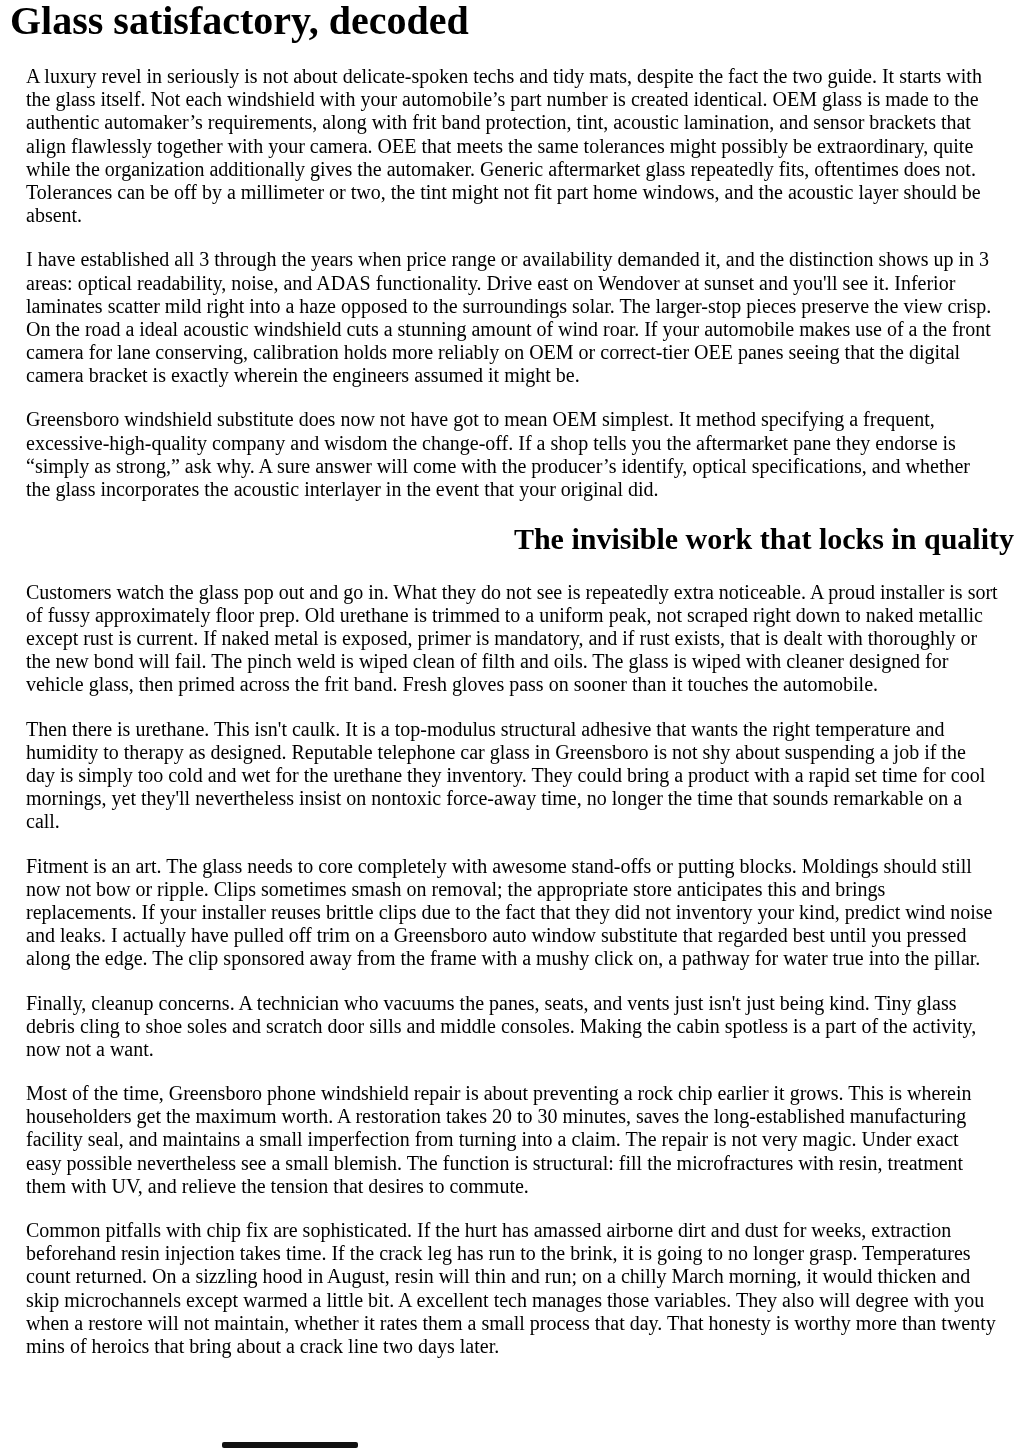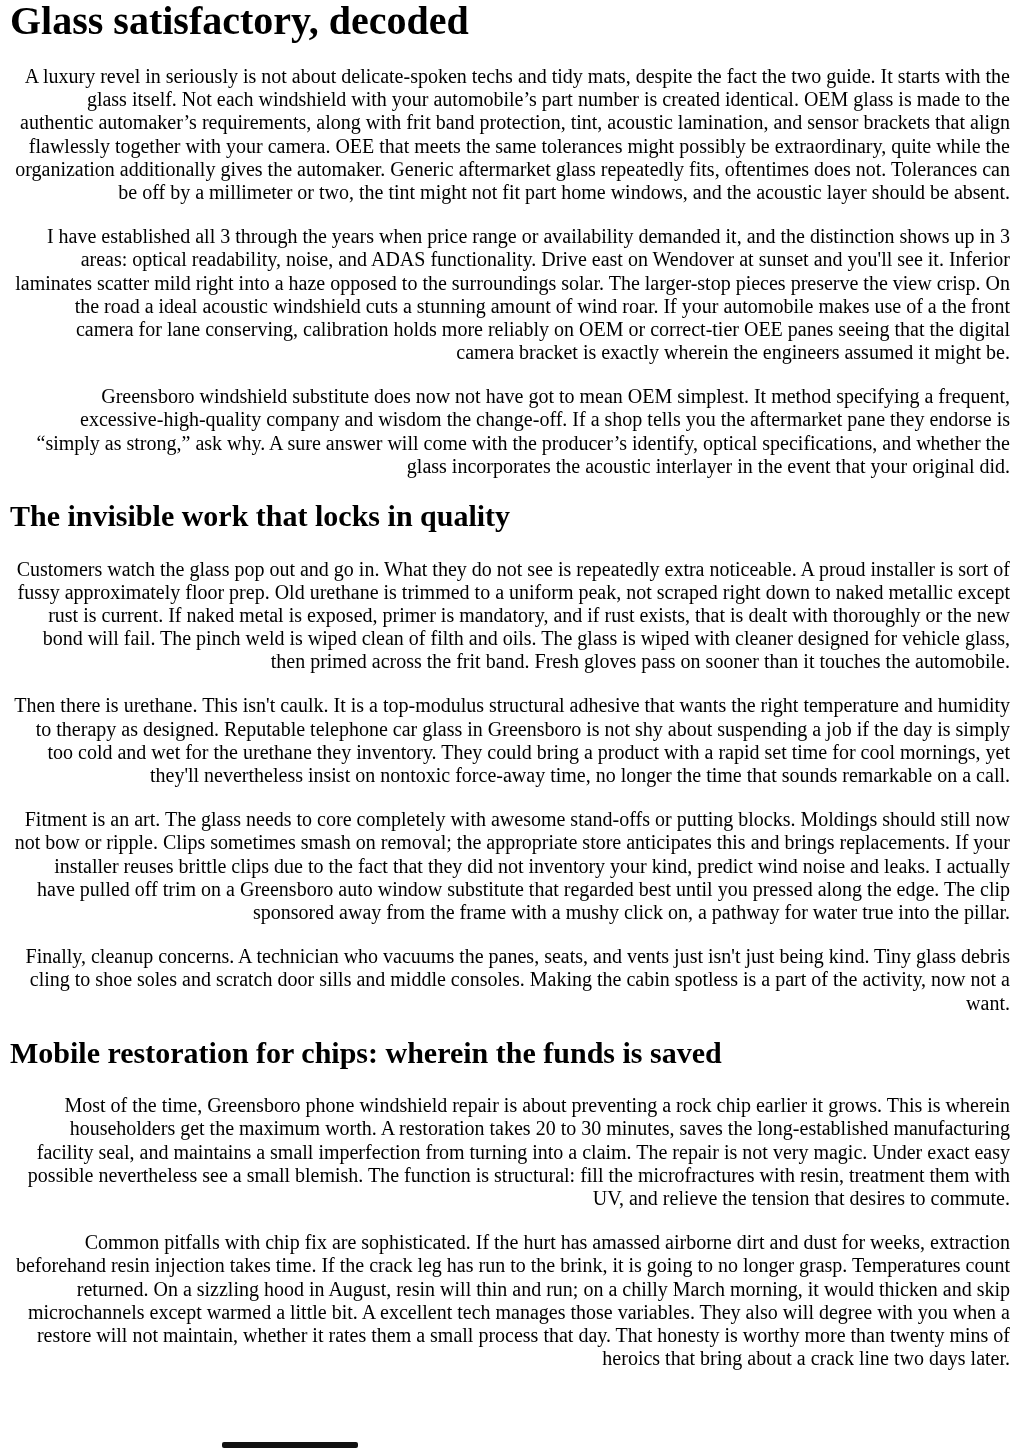--- a/index.html
+++ b/index.html
@@ -21,24 +21,24 @@
     font-size: 40px;
     line-height: 1.15;
     font-weight: bold;
     margin: -2px 0 16px 0;
   }
   .article h2 {
     font-size: 30px;
     line-height: 1.15;
     font-weight: bold;
     margin: 18px 0 24px 0;
+    text-align: right;
   }
   .article p {
-    margin: 21px 4px;
-    text-align: right;
+    margin: 21px 16px;
   }
   .clipped-fragment {
     position: absolute;
     left: 222px;
     top: 1442px;
     width: 136px;
     height: 6px;
     background: #111111;
     border-radius: 2px;
   }
@@ -59,21 +59,20 @@
   <h2>The invisible work that locks in quality</h2>
 
   <p>Customers watch the glass pop out and go in. What they do not see is repeatedly extra noticeable. A proud installer is sort of fussy approximately floor prep. Old urethane is trimmed to a uniform peak, not scraped right down to naked metallic except rust is current. If naked metal is exposed, primer is mandatory, and if rust exists, that is dealt with thoroughly or the new bond will fail. The pinch weld is wiped clean of filth and oils. The glass is wiped with cleaner designed for vehicle glass, then primed across the frit band. Fresh gloves pass on sooner than it touches the automobile.</p>
 
   <p>Then there is urethane. This isn't caulk. It is a top-modulus structural adhesive that wants the right temperature and humidity to therapy as designed. Reputable telephone car glass in Greensboro is not shy about suspending a job if the day is simply too cold and wet for the urethane they inventory. They could bring a product with a rapid set time for cool mornings, yet they'll nevertheless insist on nontoxic force-away time, no longer the time that sounds remarkable on a call.</p>
 
   <p>Fitment is an art. The glass needs to core completely with awesome stand-offs or putting blocks. Moldings should still now not bow or ripple. Clips sometimes smash on removal; the appropriate store anticipates this and brings replacements. If your installer reuses brittle clips due to the fact that they did not inventory your kind, predict wind noise and leaks. I actually have pulled off trim on a Greensboro auto window substitute that regarded best until you pressed along the edge. The clip sponsored away from the frame with a mushy click on, a pathway for water true into the pillar.</p>
 
   <p>Finally, cleanup concerns. A technician who vacuums the panes, seats, and vents just isn't just being kind. Tiny glass debris cling to shoe soles and scratch door sills and middle consoles. Making the cabin spotless is a part of the activity, now not a want.</p>
 
-  <h2>Mobile restoration for chips: wherein the funds is saved</h2>
 
   <p>Most of the time, Greensboro phone windshield repair is about preventing a rock chip earlier it grows. This is wherein householders get the maximum worth. A restoration takes 20 to 30 minutes, saves the long-established manufacturing facility seal, and maintains a small imperfection from turning into a claim. The repair is not very magic. Under exact easy possible nevertheless see a small blemish. The function is structural: fill the microfractures with resin, treatment them with UV, and relieve the tension that desires to commute.</p>
 
   <p>Common pitfalls with chip fix are sophisticated. If the hurt has amassed airborne dirt and dust for weeks, extraction beforehand resin injection takes time. If the crack leg has run to the brink, it is going to no longer grasp. Temperatures count returned. On a sizzling hood in August, resin will thin and run; on a chilly March morning, it would thicken and skip microchannels except warmed a little bit. A excellent tech manages those variables. They also will degree with you when a restore will not maintain, whether it rates them a small process that day. That honesty is worthy more than twenty mins of heroics that bring about a crack line two days later.</p>
 
 </div>
 
 <div class="clipped-fragment"></div>
 
 </body></html>

